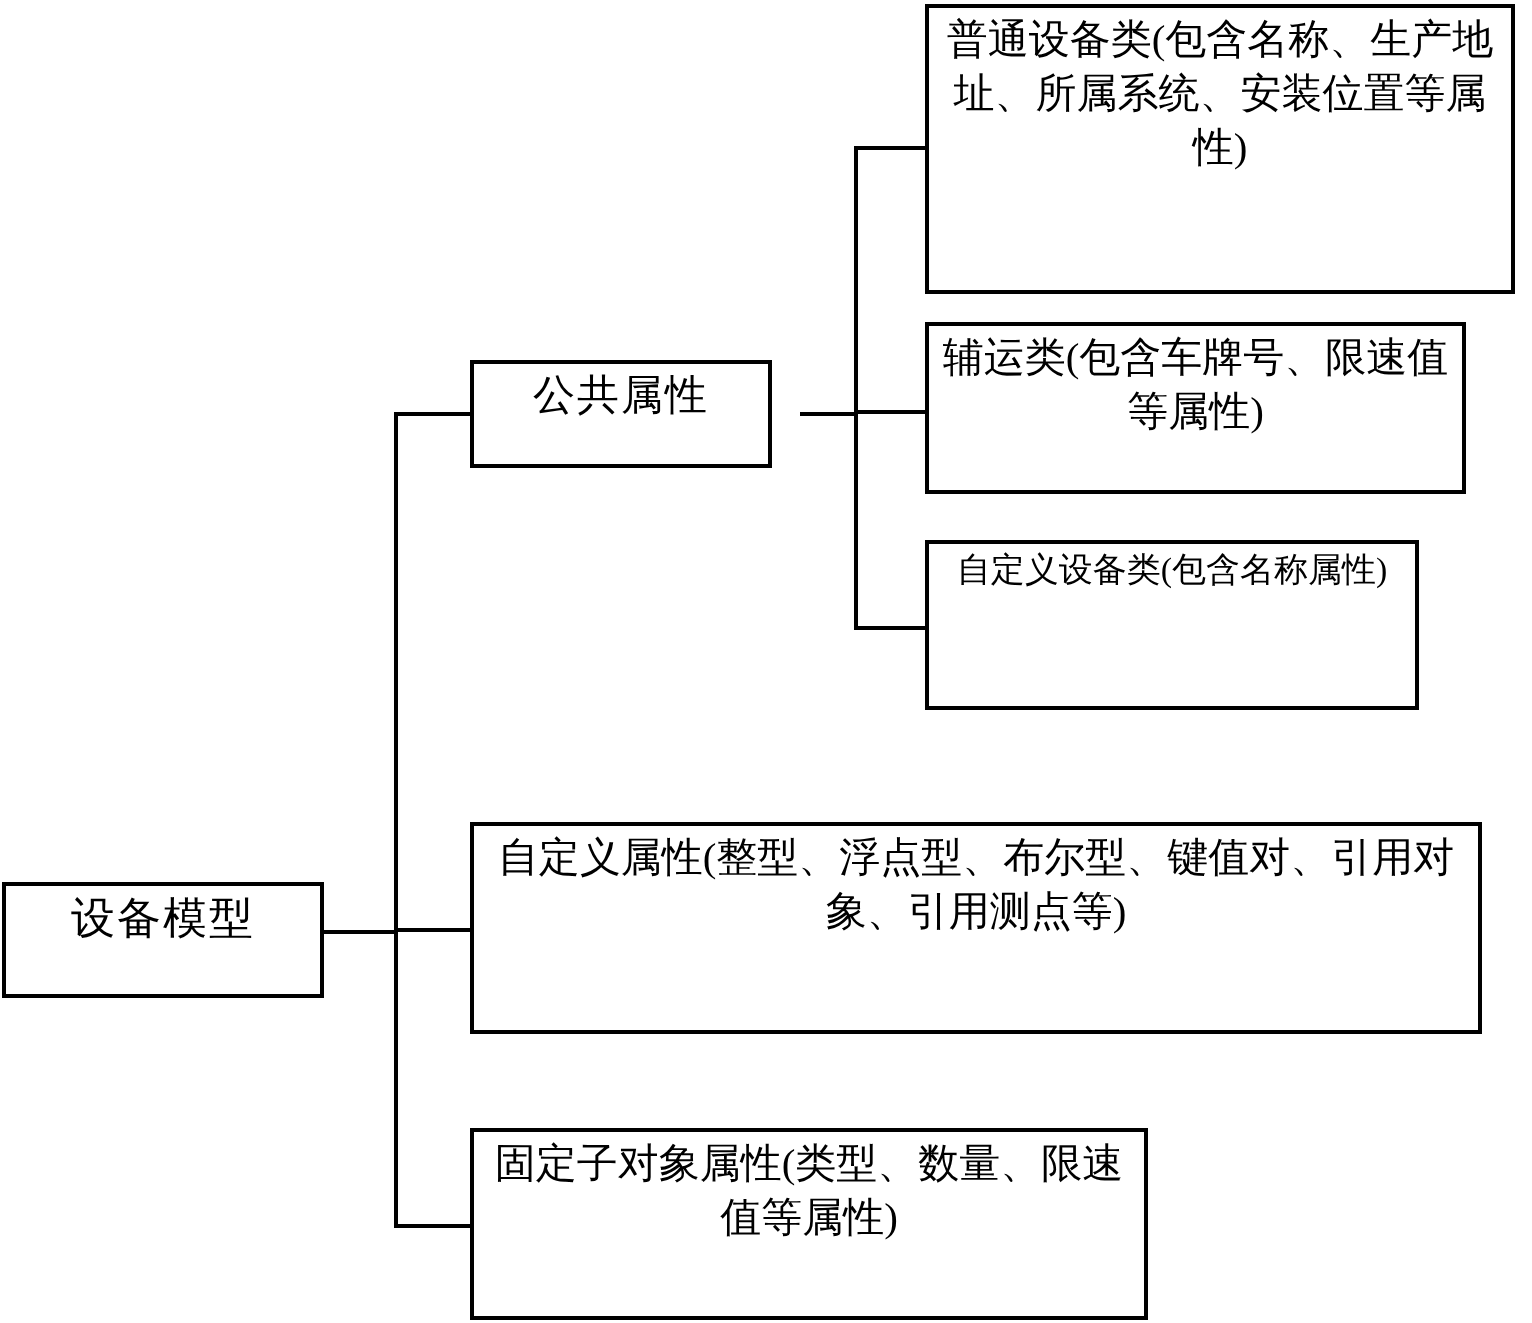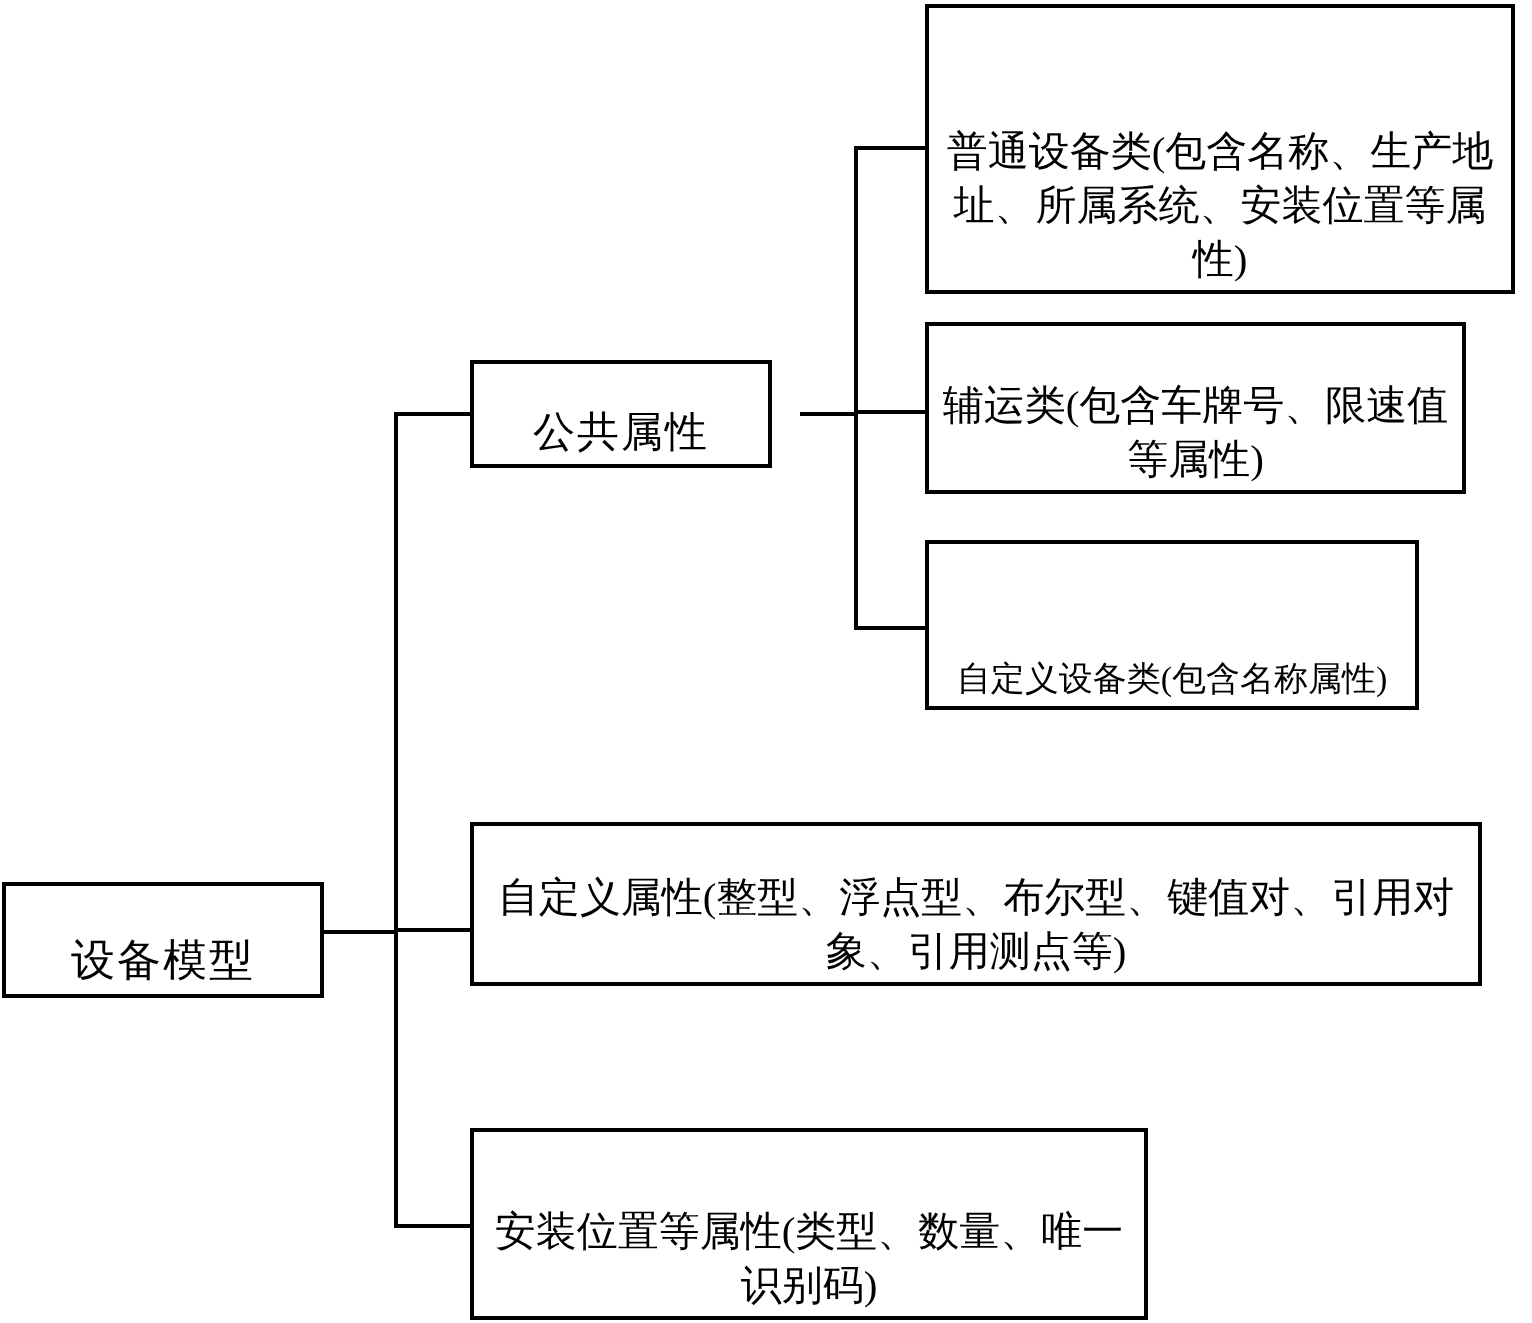--- a/index.html
+++ b/index.html
@@ -14,21 +14,21 @@
     background: #ffffff;
     font-family: "Liberation Serif", "DejaVu Serif", serif;
     overflow: hidden;
   }
   .node {
     position: absolute;
     box-sizing: border-box;
     border: 4px solid #000000;
     background: #ffffff;
     display: flex;
-    align-items: flex-end;
+    align-items: flex-start;
     justify-content: center;
     text-align: center;
     color: #000000;
     line-height: 1.32;
     z-index: 2;
     padding: 4px 10px;
   }
   .node span {
     display: block;
     width: 100%;
@@ -71,21 +71,21 @@
     top: 540px;
     width: 494px;
     height: 170px;
     font-size: 34px;
   }
   
   #node-custom-attr {
     left: 470px;
     top: 822px;
     width: 1012px;
-    height: 164px;
+    height: 212px;
     font-size: 41px;
   }
   
   #node-fixed-child {
     left: 470px;
     top: 1128px;
     width: 678px;
     height: 192px;
     font-size: 41px;
   }
@@ -141,16 +141,16 @@
 
   <div class="node" id="node-custom-device">
     <span>自定义设备类(包含名称属性)</span>
   </div>
 
   <div class="node" id="node-custom-attr">
     <span>自定义属性(整型、浮点型、布尔型、键值对、引用对象、引用测点等)</span>
   </div>
 
   <div class="node" id="node-fixed-child">
-    <span>安装位置等属性(类型、数量、唯一识别码)</span>
+    <span>固定子对象属性(类型、数量、限速值等属性)</span>
   </div>
 
 </div>
 
 </body></html>

